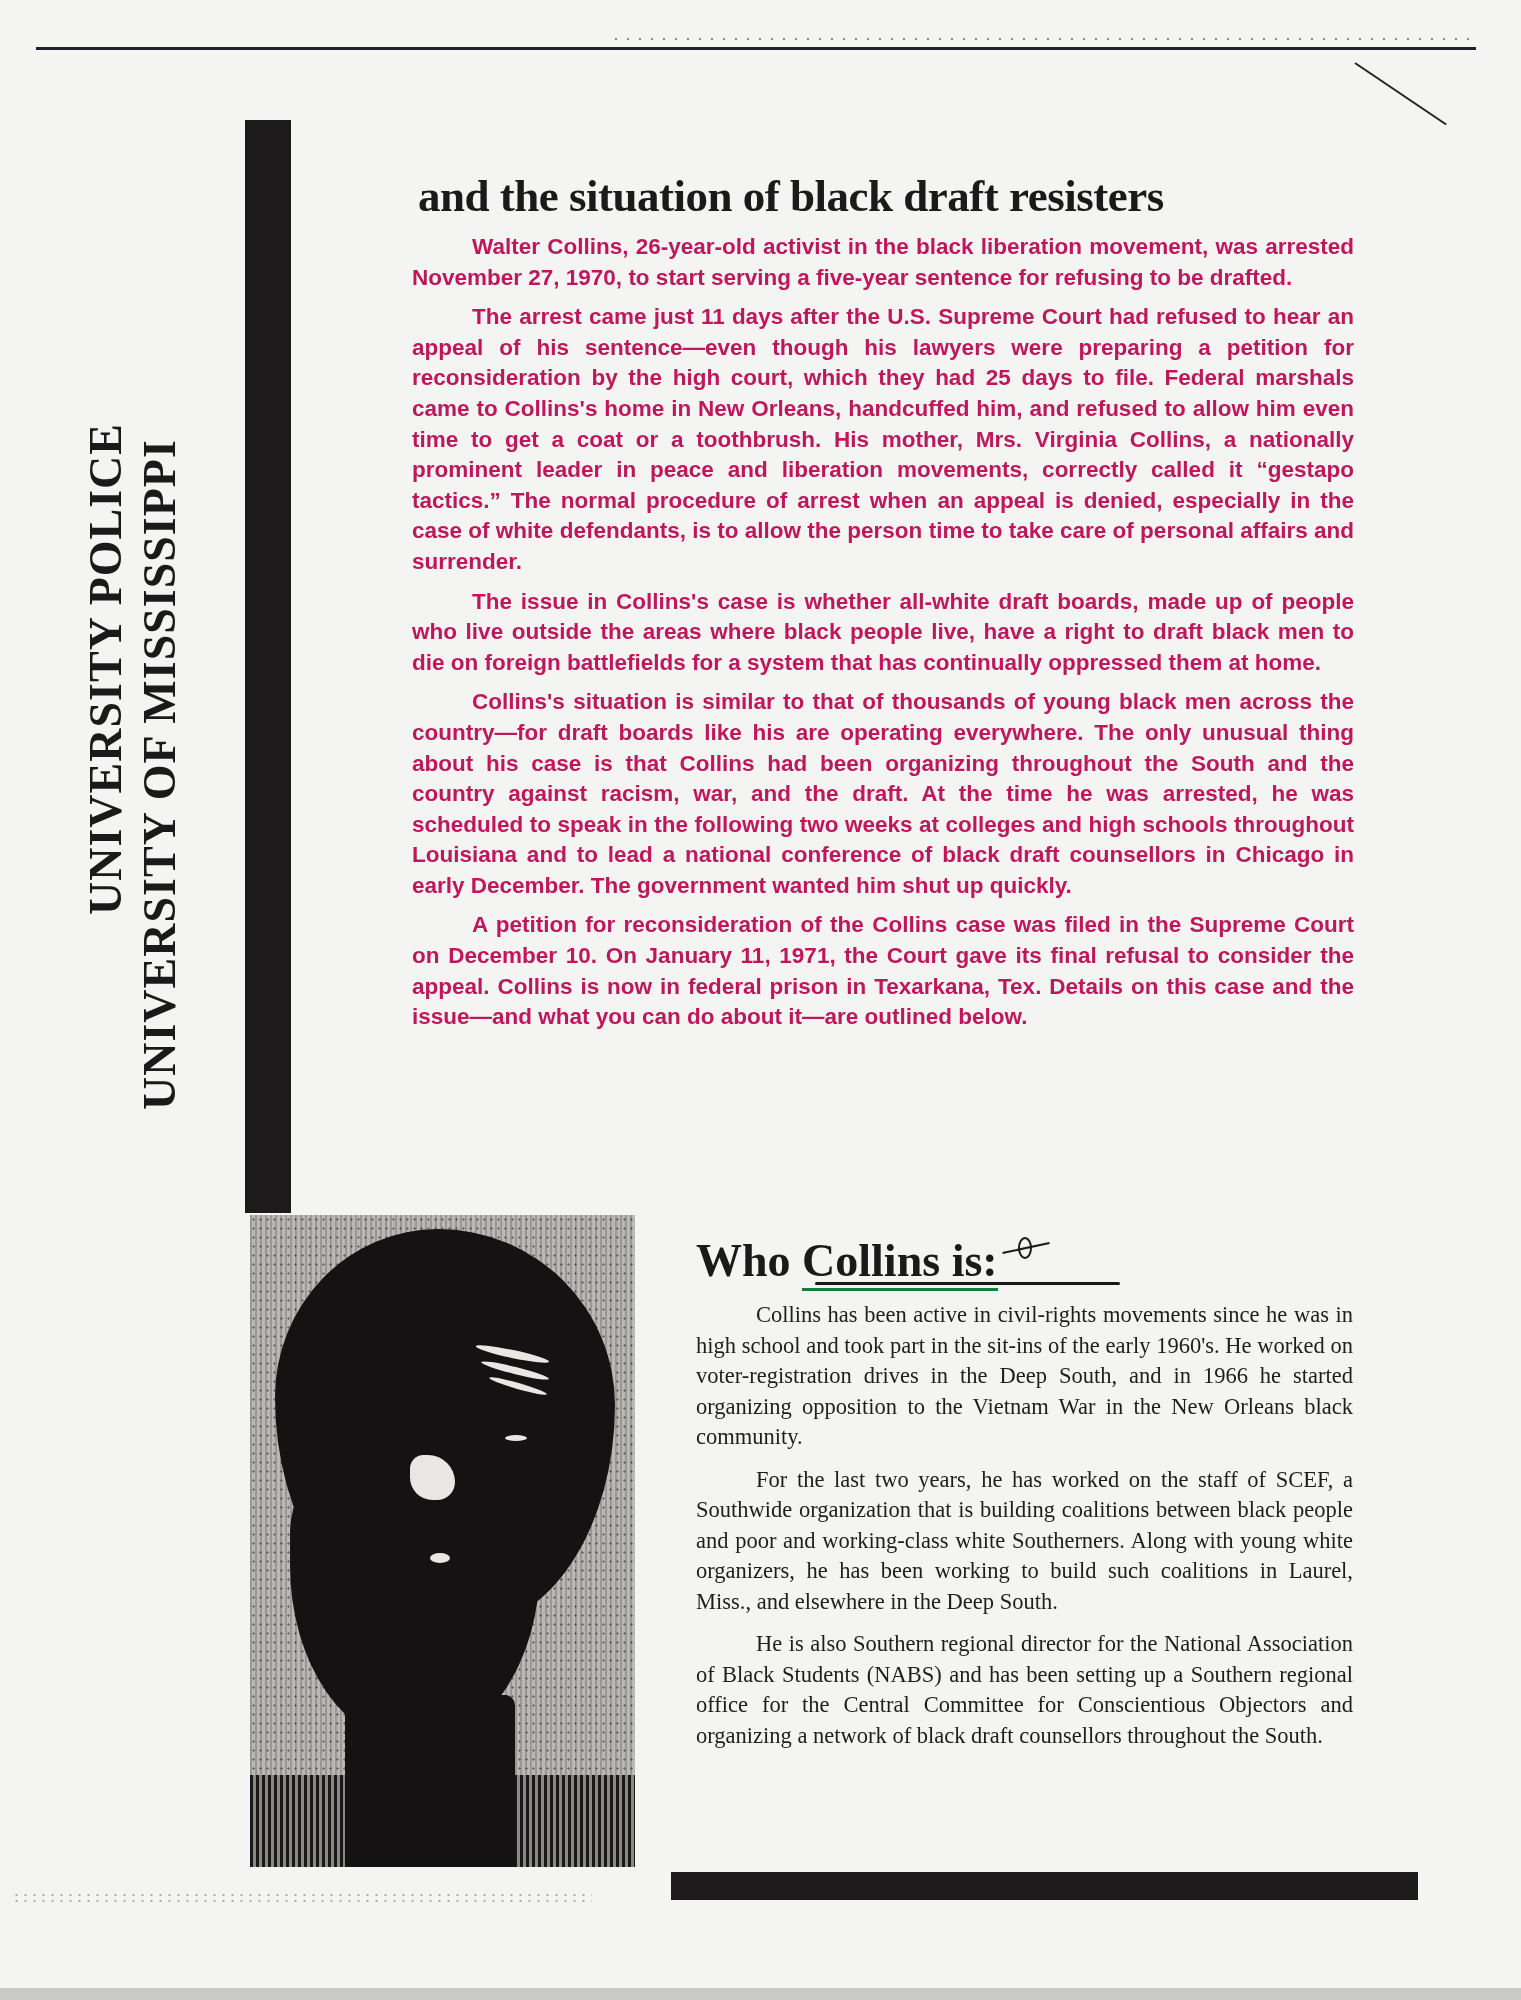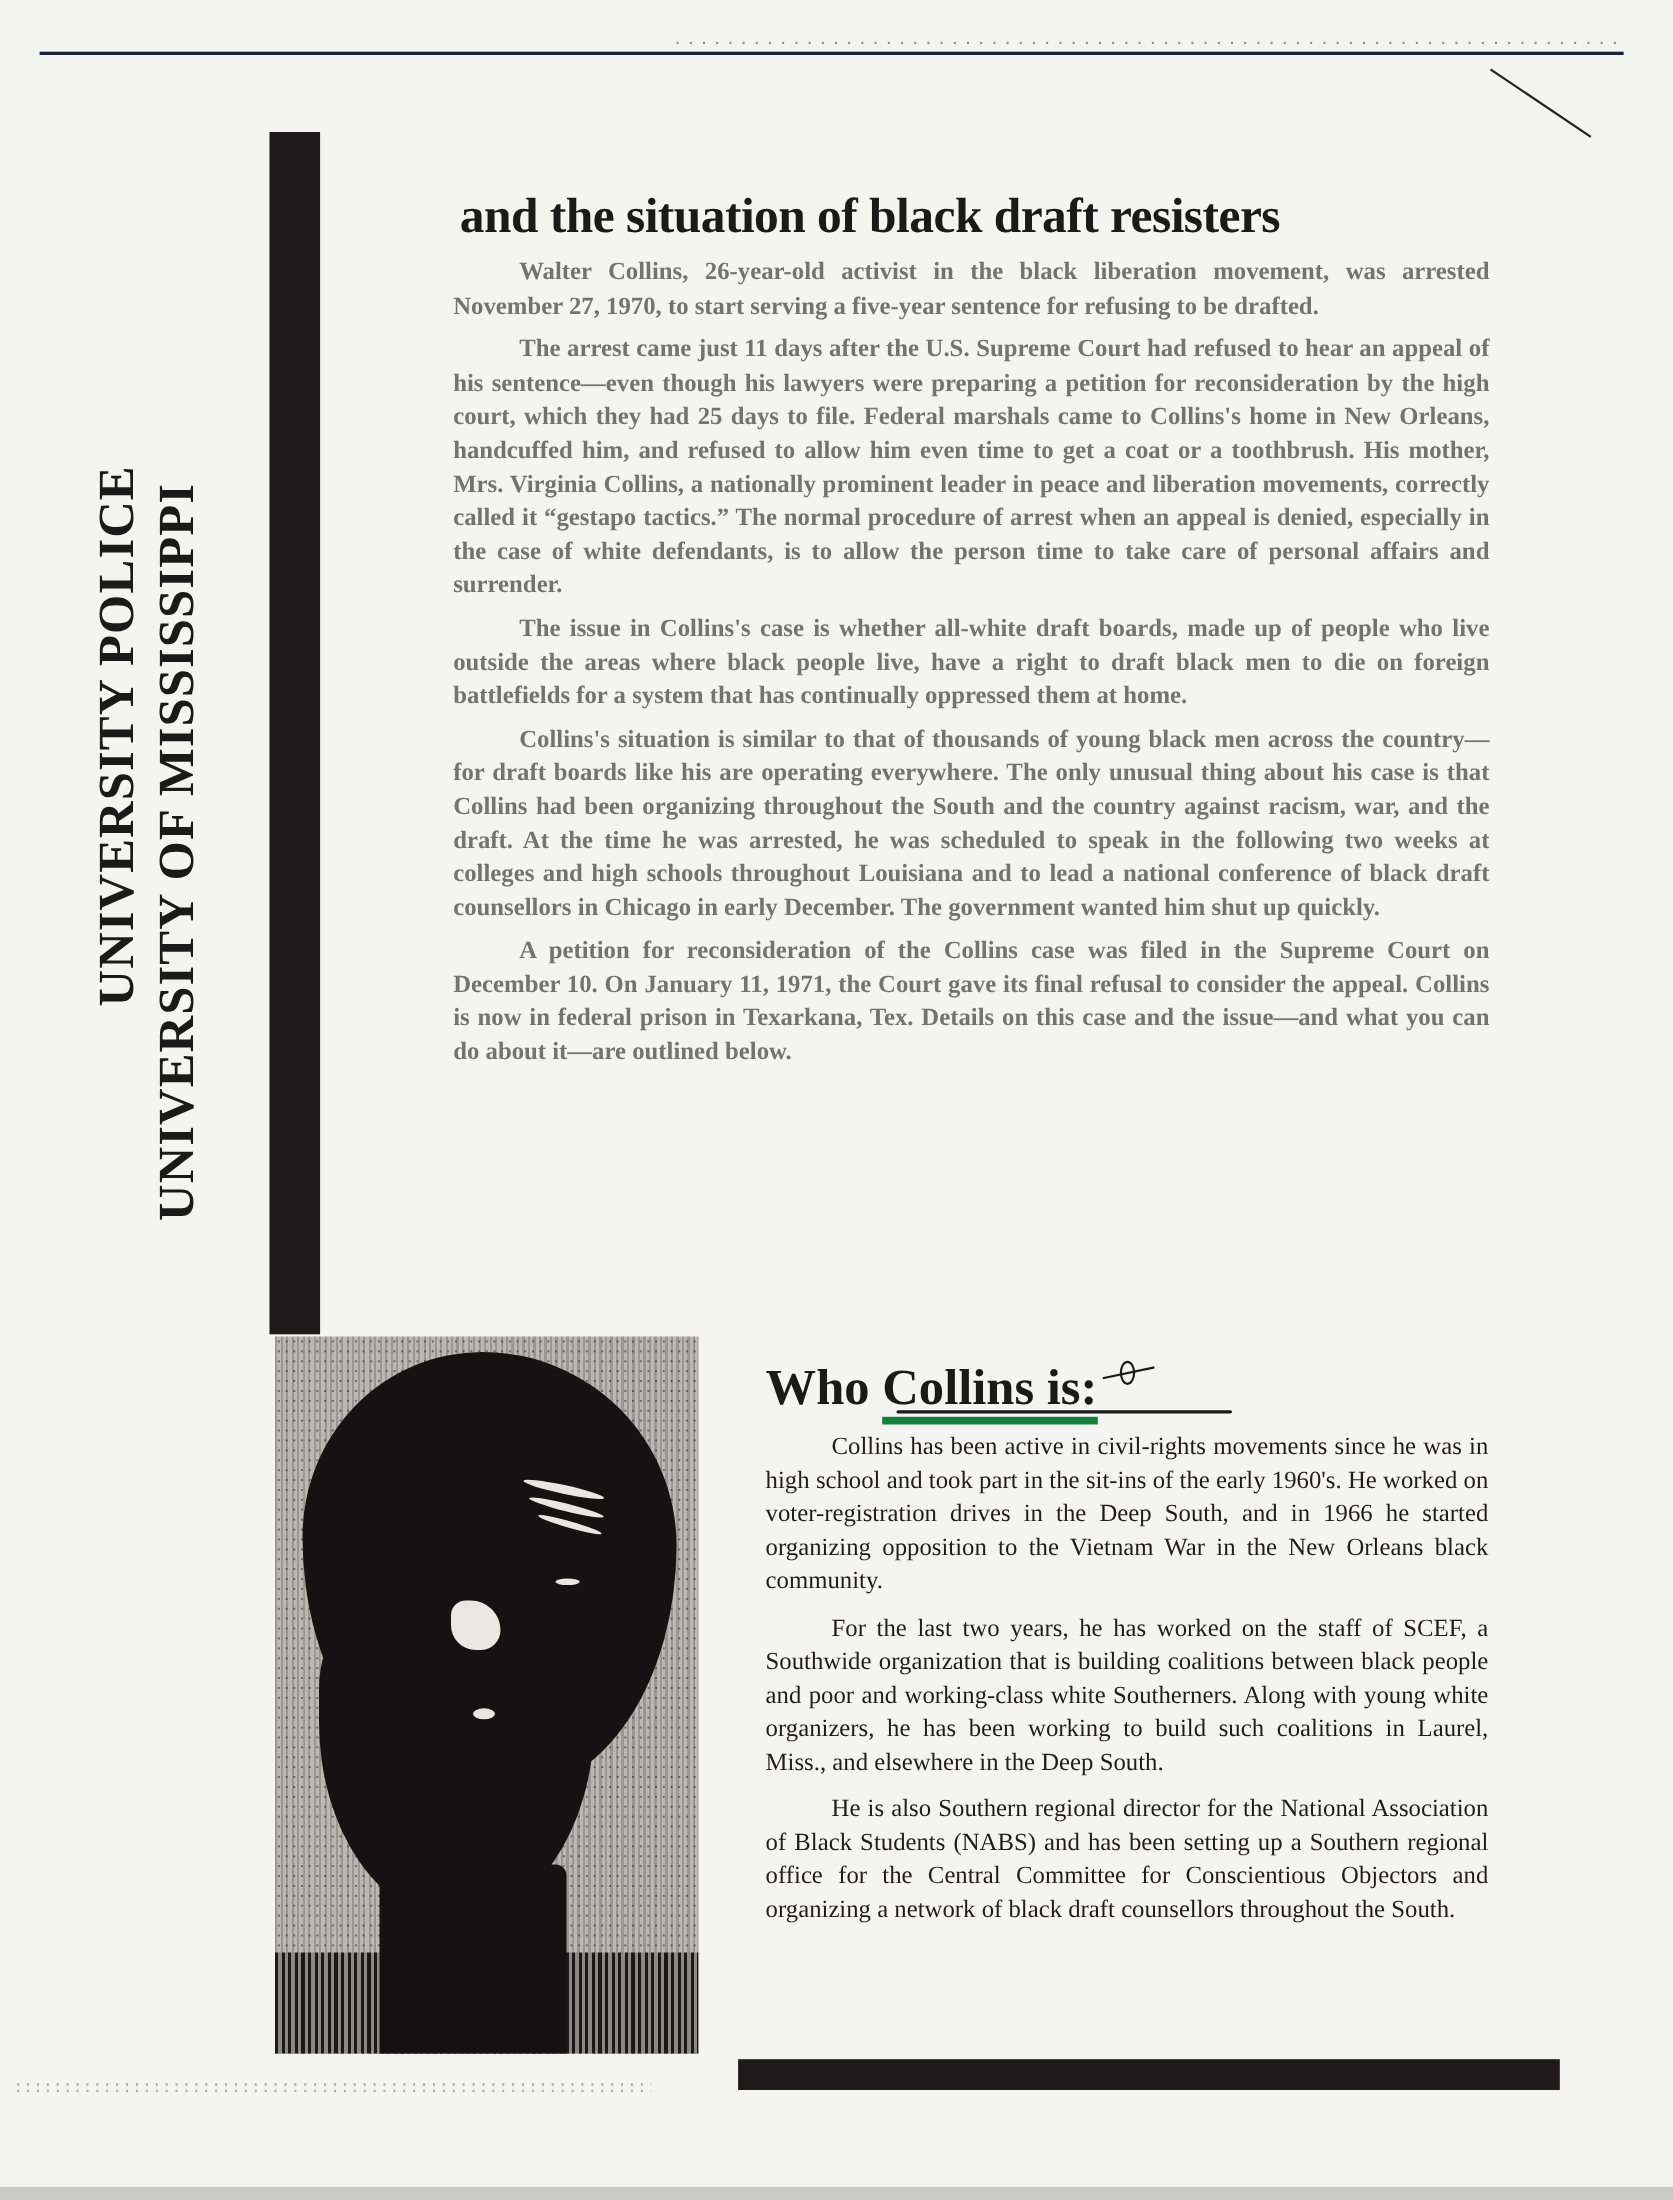--- a/index.html
+++ b/index.html
@@ -45,22 +45,22 @@
   .stamp-line.l1 { padding-left: 195px; }
   .stamp-line.l2 { padding-left: 0px; }
 
   .headline {
     position: absolute; left: 418px; top: 100px; width: 940px;
     font-family: "Liberation Serif", serif; font-weight: bold; font-size: 45px; line-height: 64px;
     color: #1a1a1a; letter-spacing: -0.5px;
   }
   .main-text {
     position: absolute; left: 412px; top: 232px; width: 942px;
-    font-family: Liberation Serif, serif; font-weight: bold; font-size: 22.5px; line-height: 30.6px;
-    text-align: justify; color: #737373;
+    font-family: Liberation Sans, sans-serif; font-weight: bold; font-size: 22.5px; line-height: 30.6px;
+    text-align: justify; color: #be185d;
   }
   .main-text p { margin: 0 0 9px 0; text-indent: 60px; }
 
   .photo {
     position: absolute; left: 250px; top: 1215px; width: 385px; height: 652px;
     background:
       repeating-linear-gradient(90deg, rgba(0,0,0,0.18) 0 2px, transparent 2px 5px),
       #b9b8b4;
     overflow: hidden;
   }
@@ -92,21 +92,21 @@
   .photo .hl.d { left: 160px; top: 240px; width: 45px; height: 45px; border-radius: 30% 60% 40% 50%; }
   .photo .hl.e { left: 255px; top: 220px; width: 22px; height: 6px; }
   .photo .hl.f { left: 180px; top: 338px; width: 20px; height: 10px; }
 
   .section-heading {
     position: absolute; left: 696px; top: 1233px;
     font-family: "Liberation Serif", serif; font-weight: bold; font-size: 46px; line-height: 56px;
     color: #1a1a1a; white-space: nowrap;
   }
   .section-heading .underlined {
-    border-bottom: 7px solid #15803d; padding-bottom: 2px;
+    border-bottom: 3px solid #15803d; padding-bottom: 2px;
   }
   .section-heading .mark {
     display: inline-block; position: relative; width: 60px; height: 30px; vertical-align: top;
   }
   .section-heading .mark::before {
     content: ""; position: absolute; left: 4px; top: 14px; width: 48px; height: 2px; background: #1a1a1a;
     transform: rotate(-12deg);
   }
   .section-heading .mark::after {
     content: ""; position: absolute; left: 20px; top: 4px; width: 10px; height: 18px;

